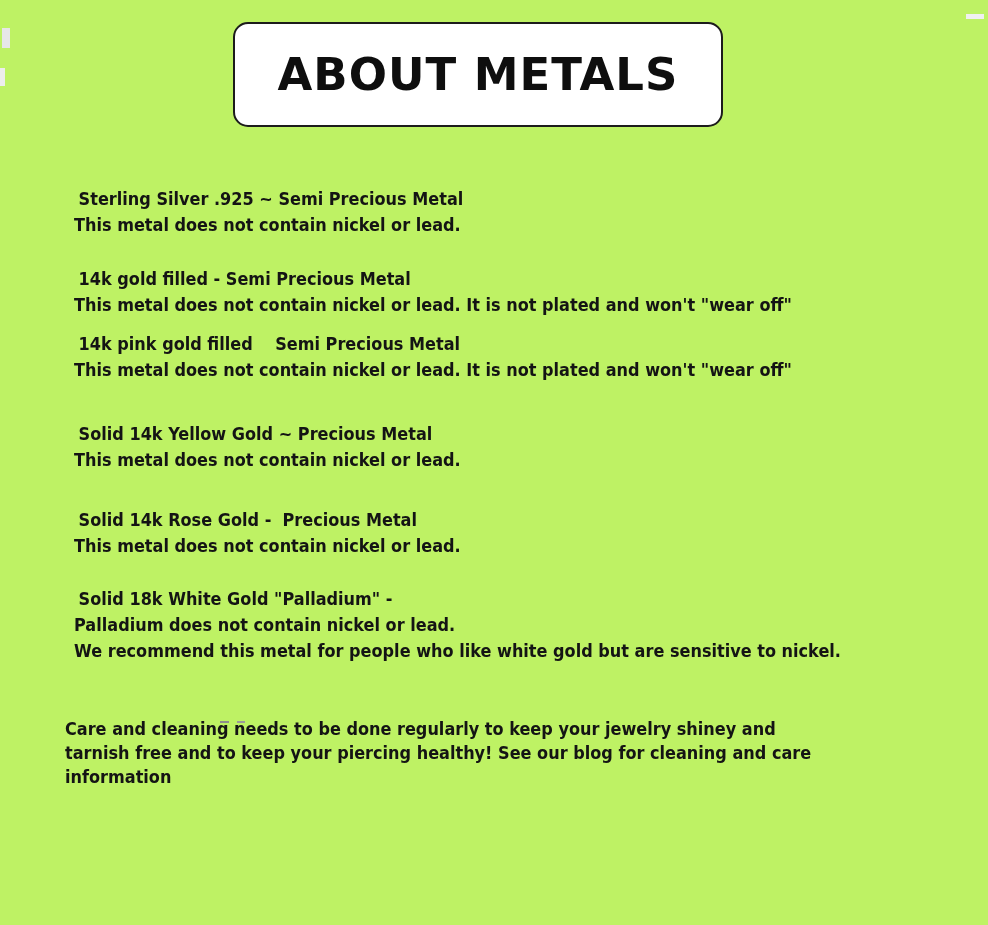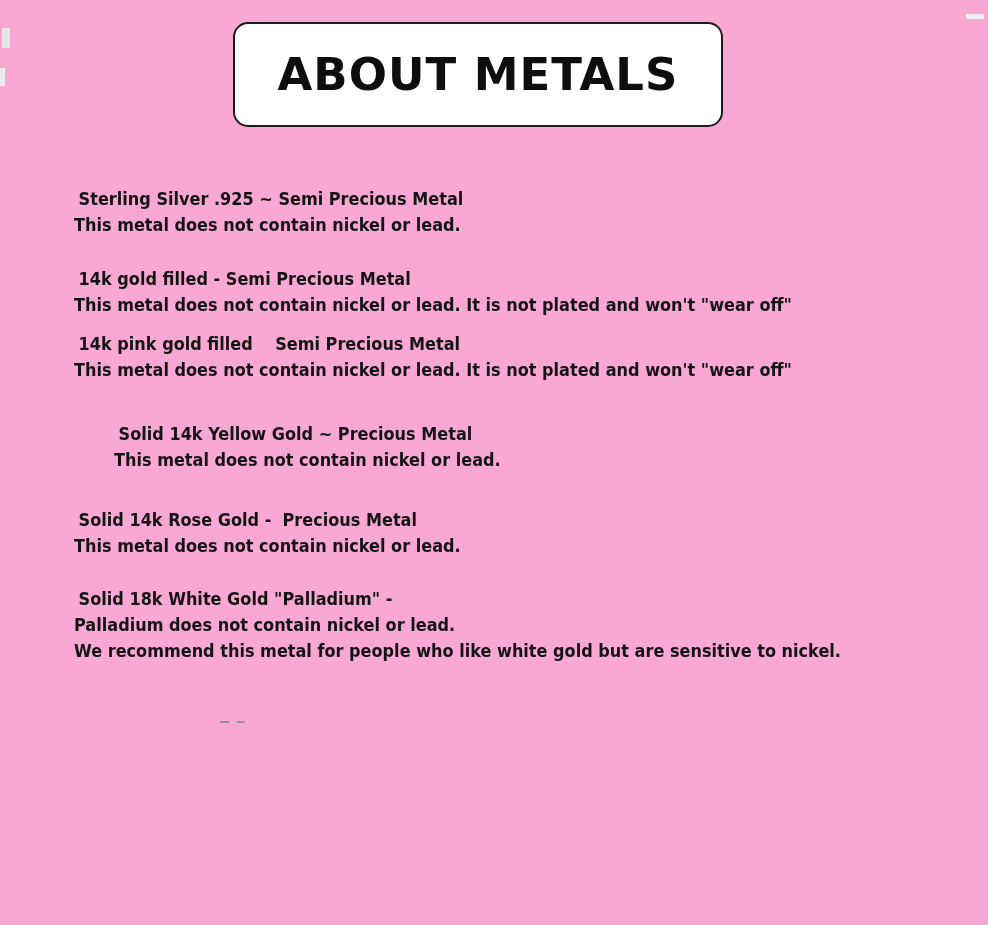--- a/index.html
+++ b/index.html
@@ -1,20 +1,20 @@
 <!DOCTYPE html>
 <html><head>
 <meta charset="utf-8">
 <style>
   html, body { margin: 0; padding: 0; background: #ffffff; }
   .page {
     position: relative;
     width: 988px;
     height: 925px;
-    background: #f9a8d4;
+    background: #bef264;
     overflow: hidden;
     font-family: "DejaVu Sans", sans-serif;
     font-weight: bold;
     color: #161616;
   }
   .title-box {
     position: absolute;
     left: 233px;
     top: 22px;
     width: 486px;
@@ -39,21 +39,21 @@
     line-height: 26px;
     white-space: pre;
     transform: scaleX(0.92);
     transform-origin: left center;
     color: #141414;
   }
   .heading { padding-left: 5px; }
   
   .section.s2 { margin-top: 28px; }
   .section.s3 { margin-top: 13px; }
-  .section.s4 { margin-top: 38px; margin-left: 40px; }
+  .section.s4 { margin-top: 38px; }
   .section.s5 { margin-top: 34px; }
   .section.s6 { margin-top: 27px; }
   .section.s7 { margin-top: 27px; }
   .footer { margin-top: 53px; margin-left: -9px; }
   .footer .line { line-height: 24px; }
   
   .speck { position: absolute; }
   .speck-1 { left: 2px;  top: 28px;  width: 8px;  height: 20px; background: #e7e7e7; }
   .speck-2 { left: 0;    top: 68px;  width: 5px;  height: 18px; background: #ededed; }
   .speck-3 { left: 966px; top: 14px; width: 18px; height: 5px;  background: #f0f0f0; }
@@ -96,20 +96,25 @@
       <div class="line">This metal does not contain nickel or lead.</div>
     </div>
 
 
     <div class="section s7">
       <div class="line heading">Solid 18k White Gold "Palladium" -</div>
       <div class="line">Palladium does not contain nickel or lead.</div>
       <div class="line">We recommend this metal for people who like white gold but are sensitive to nickel.</div>
     </div>
 
+    <div class="footer">
+      <div class="line">Care and cleaning needs to be done regularly to keep your jewelry shiney and</div>
+      <div class="line">tarnish free and to keep your piercing healthy! See our blog for cleaning and care</div>
+      <div class="line">information</div>
+    </div>
 
   </div>
 
   <div class="speck speck-1"></div>
   <div class="speck speck-2"></div>
   <div class="speck speck-3"></div>
   <div class="speck dash-1"></div>
   <div class="speck dash-2"></div>
 
 </div>

